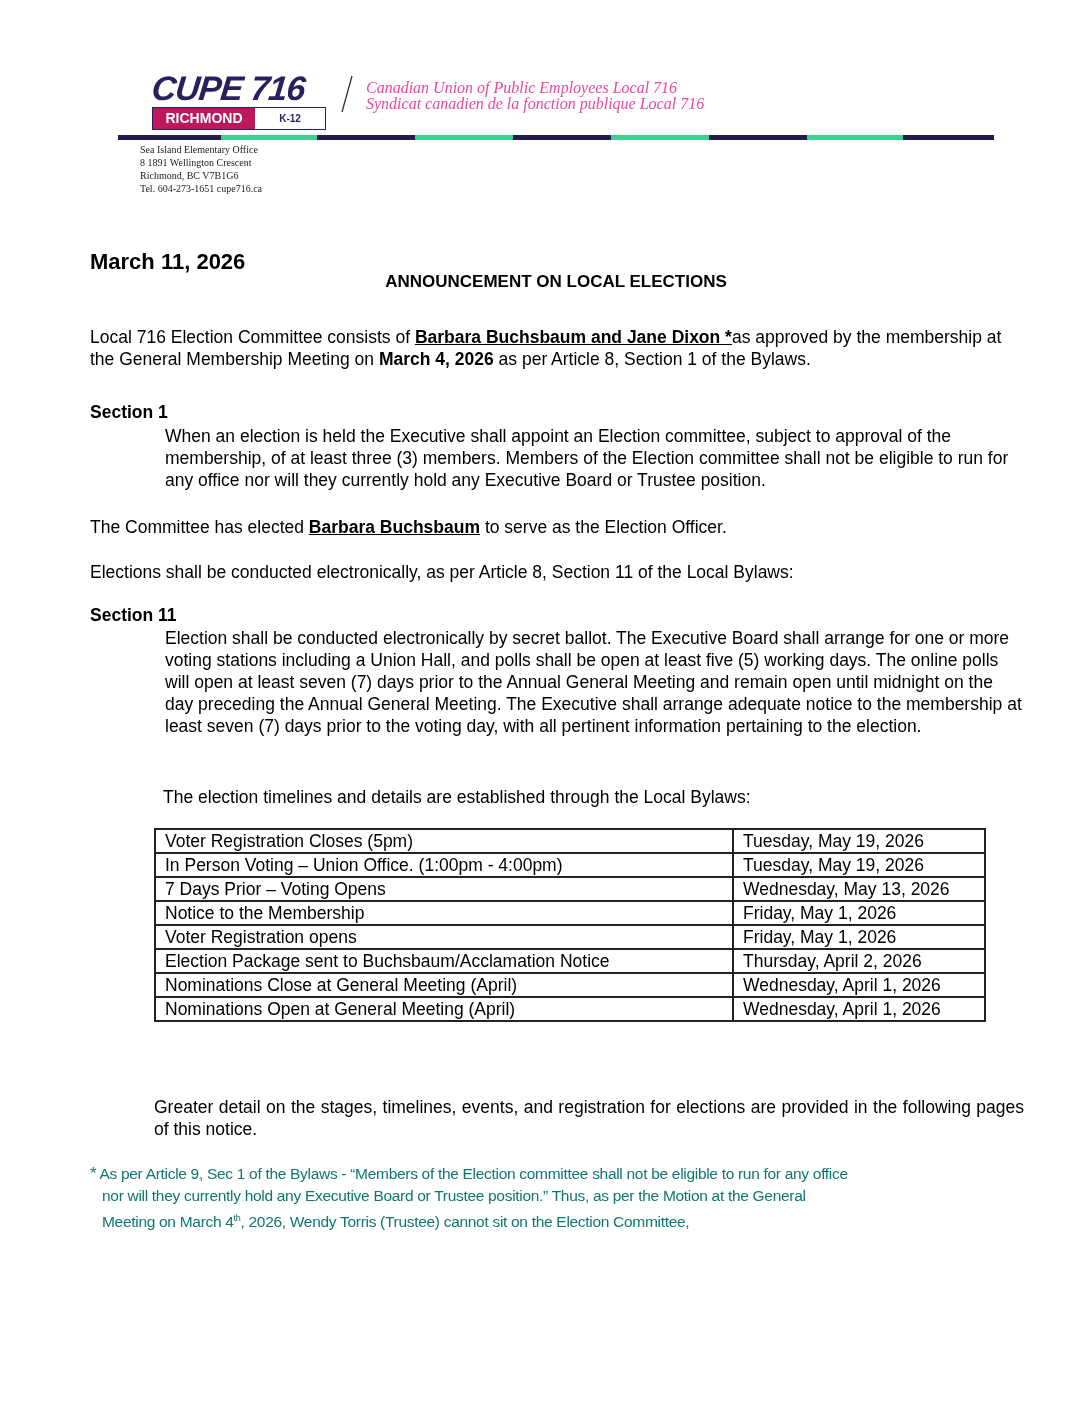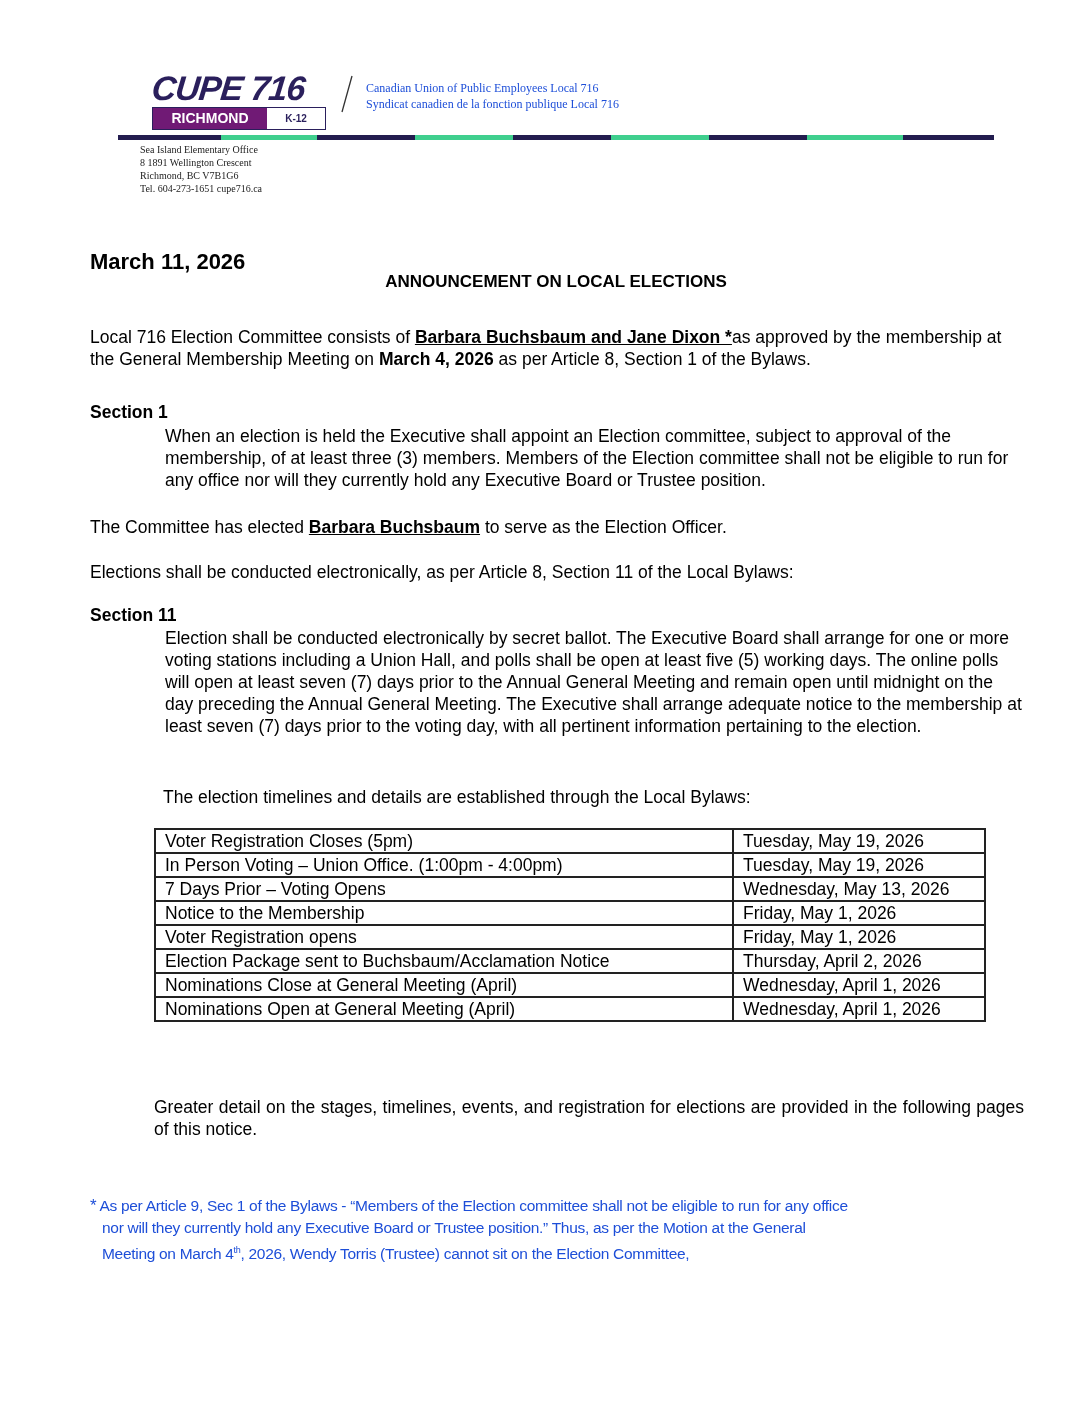--- a/index.html
+++ b/index.html
@@ -2,24 +2,24 @@
 <html><head>
 <meta charset="utf-8">
 <style>
   html, body { margin: 0; padding: 0; background: #ffffff; }
   body { width: 1088px; height: 1408px; position: relative; overflow: hidden; font-family: "Liberation Sans", sans-serif; color: #000; }
   .abs { position: absolute; }
 
   
   .logo-main { left: 152px; top: 70px; width: 172px; font-family: "Liberation Sans", sans-serif; font-weight: 700; font-style: italic; font-size: 34px; color: #2a1f5c; letter-spacing: -1px; line-height: 36px; transform: skewX(-6deg); }
   .logo-bar { left: 152px; top: 107px; width: 172px; height: 21px; border: 1px solid #2a1f5c; display: flex; }
-  .logo-bar .rich { background: #701a75; color: #fff; width: 114px; font-weight: 700; font-size: 14px; line-height: 21px; text-align: center; }
+  .logo-bar .rich { background: #be185d; color: #fff; width: 102px; font-weight: 700; font-size: 14px; line-height: 21px; text-align: center; }
   .logo-bar .k12 { color: #2a1f5c; flex: 1; font-weight: 700; font-size: 10px; line-height: 21px; text-align: center; }
   .slash { left: 340px; top: 74px; width: 14px; height: 40px; }
-  .union-names { left: 366px; top: 80px; font-family: "Liberation Serif", serif; font-size: 12px; color: #1d4ed8; line-height: 16px; }
+  .union-names { left: 366px; top: 80px; font-family: "Liberation Serif", serif; font-style: italic; font-size: 16px; color: #ec4899; line-height: 16px; }
 
   
   .stripe { left: 118px; top: 135px; width: 876px; height: 5px; display: flex; }
   .stripe div { height: 5px; }
   .dark { background: #231d4f; }
   .green { background: #3fcf8e; }
 
   .office { left: 140px; top: 143px; font-size: 10px; color: #222; line-height: 13px; font-family: Liberation Serif, serif; }
   .office .name { font-weight: 400; }
 
@@ -31,21 +31,21 @@
   .bold { font-weight: 700; }
   .uline { font-weight: 700; text-decoration: underline; }
   .sec-label { font-weight: 700; font-size: 17.5px; }
   .indent { left: 165px; width: 860px; }
 
   table.timeline { position: absolute; left: 154px; top: 828px; width: 832px; border-collapse: collapse; font-size: 17.5px; }
   table.timeline td { border: 2px solid #222; padding: 0 9px; line-height: 22px; vertical-align: top; }
   table.timeline td.c1 { width: 558px; }
   table.timeline tr.head td { font-weight: 700; padding-top: 2px; }
 
-  .footnote { left: 90px; top: 1163px; width: 950px; font-family: "Liberation Sans", sans-serif; font-size: 15.5px; line-height: 22px; color: #1d4ed8; letter-spacing: -0.3px; margin-top: 32px; }
+  .footnote { left: 90px; top: 1163px; width: 950px; font-family: "Liberation Sans", sans-serif; font-size: 15.5px; line-height: 22px; color: #0f766e; letter-spacing: -0.3px; }
   .footnote .star { font-size: 17px; }
   .fn-indent { padding-left: 12px; }
   sup { font-size: 9px; }
 </style>
 </head>
 <body>
 
 <div class="abs logo-main">CUPE 716</div>
 <div class="abs logo-bar">
   <div class="rich">RICHMOND</div>

